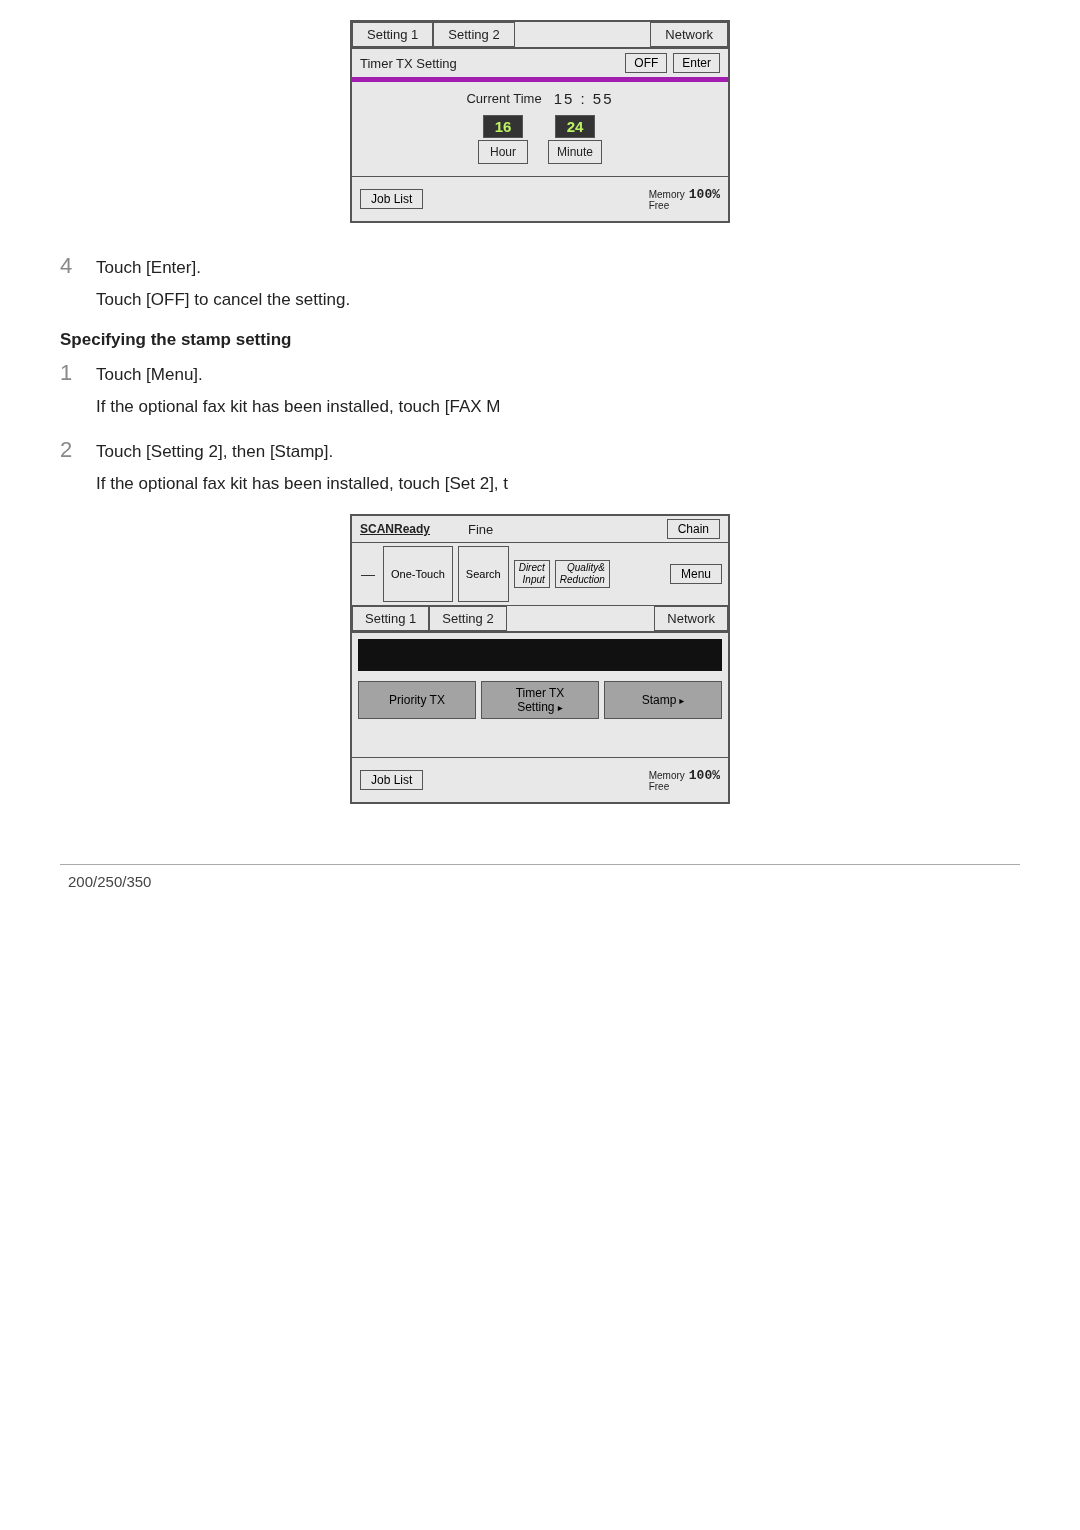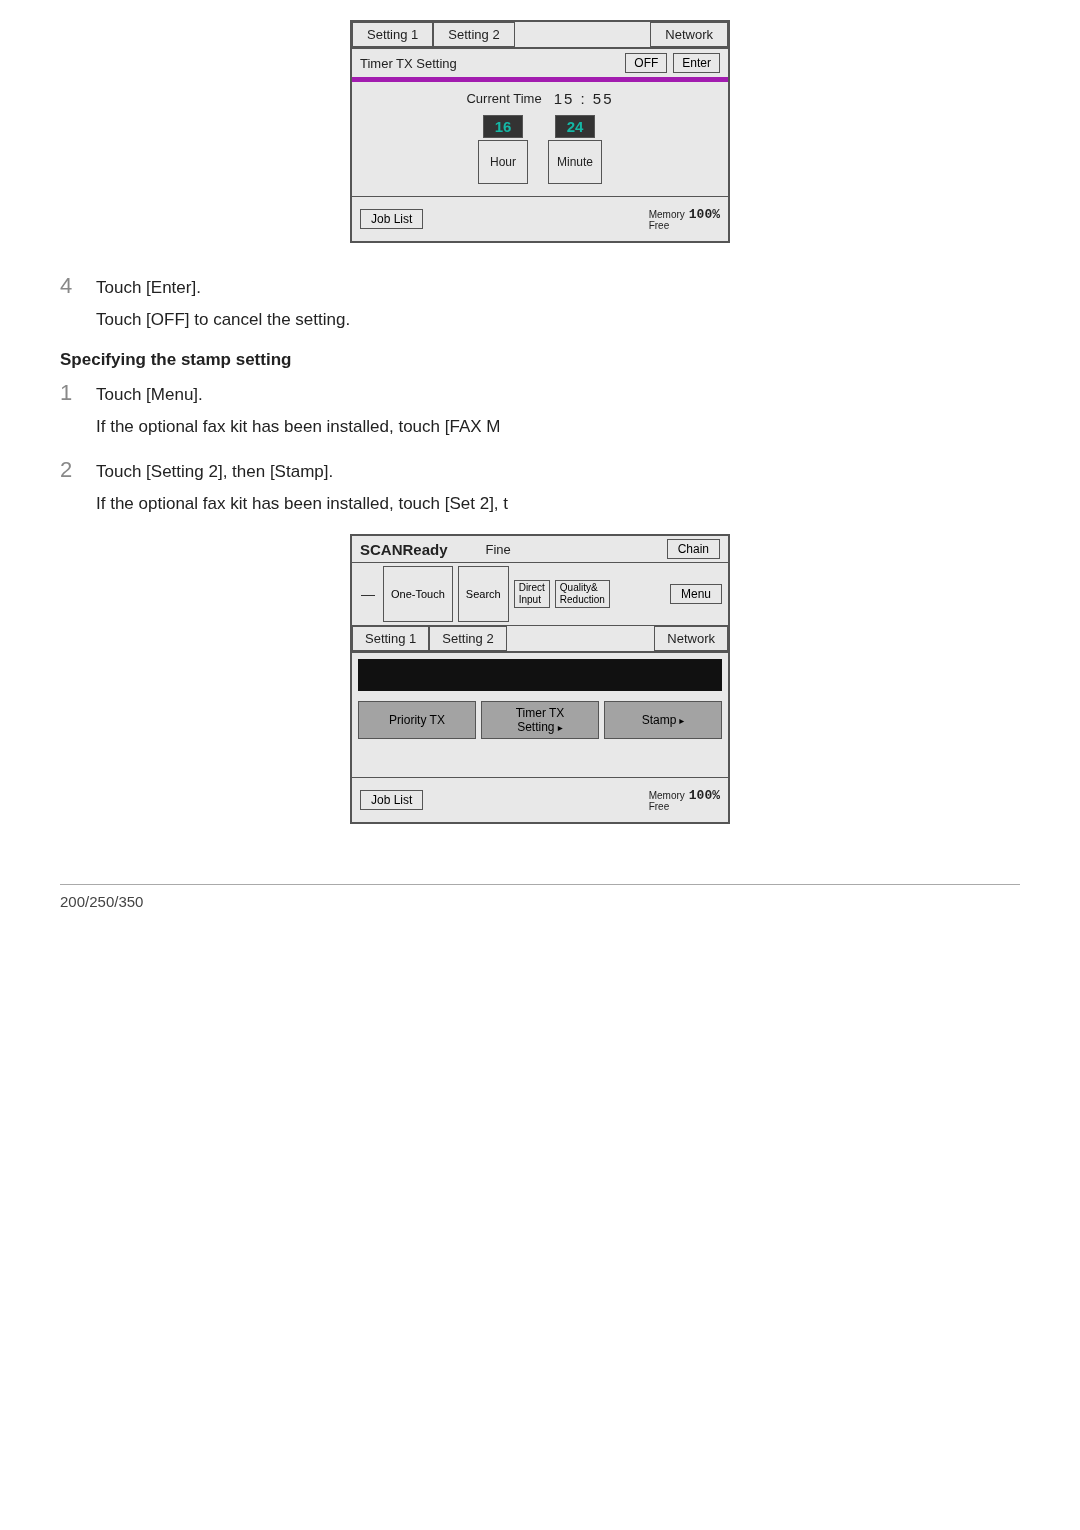--- a/index.html
+++ b/index.html
@@ -93,34 +93,34 @@
 
     .time-input-box {
       display: flex;
       flex-direction: column;
       align-items: center;
       gap: 2px;
     }
 
     .time-num-box {
       background: #333;
-      color: #14b8a6;
+      color: #bef264;
       font-size: 15px;
       font-weight: bold;
       padding: 2px 10px;
       border: 1px solid #555;
       min-width: 40px;
       text-align: center;
     }
 
     .time-label-box {
       border: 1px solid #555;
       background: #e8e8e8;
       font-size: 12px;
-      padding: 14px 8px;
+      padding: 4px 8px;
       min-width: 50px;
       text-align: center;
     }
 
     .screen-footer {
       display: flex;
       align-items: center;
       border-top: 1px solid #555;
       background: #e8e8e8;
       padding: 10px 8px;
@@ -206,22 +206,23 @@
     .screen2-top-bar {
       display: flex;
       align-items: center;
       border-bottom: 1px solid #555;
       padding: 3px 8px;
       background: #e8e8e8;
       gap: 8px;
     }
 
     .screen2-scanready {
-      font-size: 15px;
+      font-size: 12px;
       font-weight: bold;
+      text-decoration: underline;
     }
 
     .screen2-fine {
       margin-left: 30px;
       font-size: 13px;
     }
 
     .screen2-chain-btn {
       margin-left: auto;
       border: 1px solid #555;
@@ -250,23 +251,24 @@
       border: 1px solid #555;
       padding: 20px 7px;
       font-size: 11px;
       background: #e8e8e8;
       cursor: pointer;
       line-height: 1.3;
     }
 
     .screen2-tool-btn.double-line {
       font-size: 10px;
-      text-align: left;
+      text-align: right;
       line-height: 1.2;
       padding: 1px 4px;
+      font-style: italic;
     }
 
     .screen2-menu-btn {
       margin-left: auto;
       border: 1px solid #555;
       padding: 2px 10px;
       font-size: 12px;
       background: #e8e8e8;
       cursor: pointer;
     }
@@ -322,20 +324,21 @@
     
     .page-footer-line {
       border-top: 1px solid #aaa;
       margin-top: 60px;
       padding-top: 8px;
     }
 
     .page-number {
       font-size: 15px;
       color: #444;
+      margin-left: 8px;
     }
   </style>
 </head>
 <body>
 
 <div class="page-content">
 
   <div class="device-screen">
     <div class="screen-tabs">
       <div class="screen-tab">Setting 1</div>

